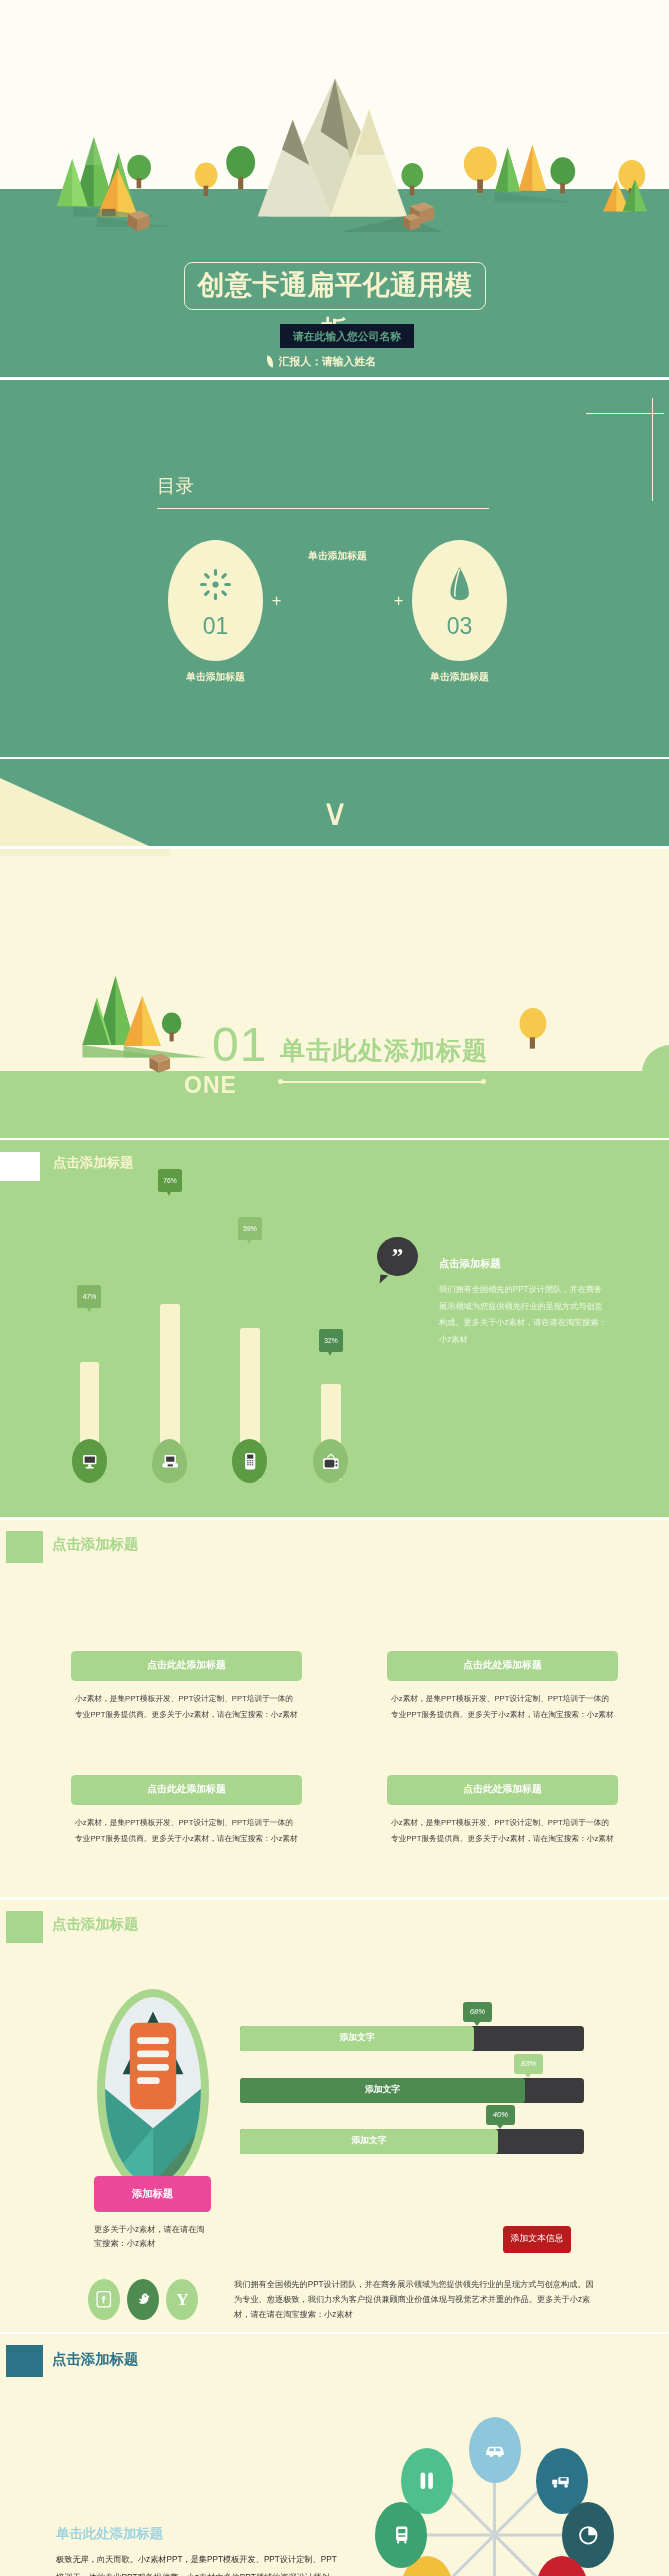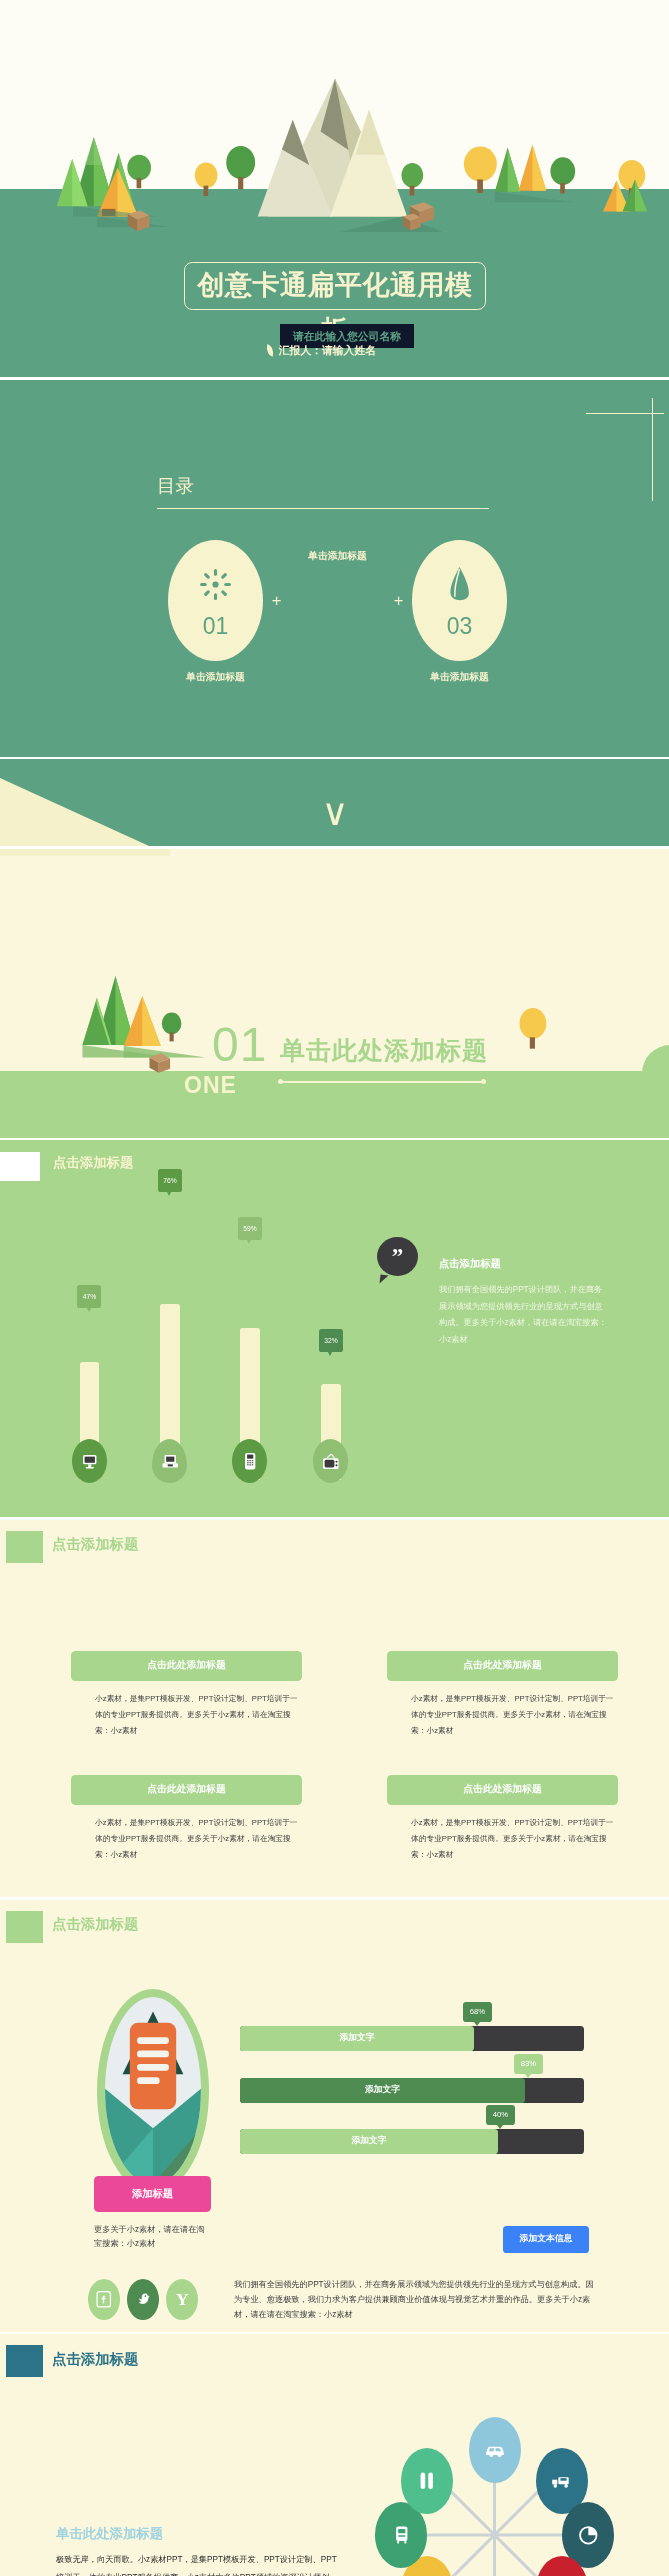--- a/index.html
+++ b/index.html
@@ -39,21 +39,21 @@
   .subtitle-box {
     position:absolute; left: 280px; top: 324px;
     width: 134px; height: 24px;
     background:#0f172a;
   }
   .subtitle-box span {
     display:block; text-align:center; line-height:24px;
     font-size:10.8px; color:#5da183; font-weight:bold;
   }
   .presenter {
-    position:absolute; left:0; top:344px; width:642px; text-align:center;
+    position:absolute; left:0; top:355px; width:642px; text-align:center;
     font-size:10.8px; color:#f7f3cd; font-weight:bold;
   }
   .leaf-glyph {
     display:inline-block; width:8.2px; height:11.3px;
     background:#f7f3cd; border-radius: 0 100% 0 100%;
     transform: rotate(12deg); vertical-align:-2.1px; margin-right:4.6px;
   }
 
   
   .s2 { background:#5da183; }
@@ -134,21 +134,21 @@
   
   .s6 { background:#fbf7dd; }
   .s6 .sqtab { position:absolute; left:6.2px; top:11.3px; width:37px; height:32px; background:#a8d68c; }
   .s6 .head { position:absolute; left:52px; top:15.5px; font-size:14.4px; font-weight:bold; color:#a8d68c; }
   .pbox { position:absolute; width:231px; }
   .pbox .cap {
     height:30px; background:#a8d68c; border-radius:4.6px;
     display:flex; align-items:center; justify-content:center;
     font-size:9.8px; font-weight:bold; color:#ffffff;
   }
-  .pbox .txt { margin-top:10.3px; font-size:7.7px; line-height:2.05; color:#3d3d3d; padding:0 4.1px;margin-left:20px; }
+  .pbox .txt { margin-top:10.3px; font-size:7.7px; line-height:2.05; color:#3d3d3d; padding:0 4.1px; }
 
   
   .s7 { background:#fbf7dd; }
   .s7 .sqtab { position:absolute; left:6.2px; top:11.3px; width:37px; height:32px; background:#a8d68c; }
   .s7 .head { position:absolute; left:52px; top:15.5px; font-size:14.4px; font-weight:bold; color:#a8d68c; }
   .env-oval {
     position:absolute; left:97px; top:89px; width:112px; height:204px;
     border-radius:50%; background:#a8d68c;
     display:flex; align-items:center; justify-content:center;
   }
@@ -163,28 +163,28 @@
   }
   .env-note { position:absolute; left:94px; top:323px; width:118px; font-size:8.2px; line-height:1.7; color:#3d3d3d; }
   .social { position:absolute; left:88px; top:379px; display:flex; gap:7.2px; }
   .social .sc { width:32px; height:41px; border-radius:50%; display:flex; align-items:center; justify-content:center; color:#ffffff; font-size:17.5px; font-weight:bold; font-family:"Liberation Serif",serif;}
   .hrow { position:absolute; left:240px; height:25px; width:344px; }
   .hrow .track { position:absolute; left:0; top:0; width:344px; height:25px; background:#3b3b3d; border-radius:3.6px; }
   .hrow .fill { position:absolute; left:0; top:0; height:25px; border-radius:3.6px;
       display:flex; align-items:center; justify-content:center; color:#ffffff; font-size:8.8px; font-weight:bold; }
   .hrow .pct {
     position:absolute; top:-24px; width:29px; height:20.6px; border-radius:3.1px;
-    color:#ffffff; font-size:7.7px; display:flex; align-items:center; justify-content:center;
+    color:#ffffff; font-size:7.7px; display:flex; align-items:center; justify-content:center;font-style:italic;
   }
   .hrow .pct::after { content:""; position:absolute; left:11.3px; bottom:-4.1px; width:0; height:0;
      border-left:3.1px solid transparent; border-right:3.1px solid transparent; }
   .dark-btn {
-    position:absolute; left:503px; top:326px; width:86px; height:27px; background:#3b82f6;
+    position:absolute; left:503px; top:326px; width:68px; height:27px; background:#b91c1c;
     border-radius:3.6px; display:flex; align-items:center; justify-content:center;
-    color:#ffffff; font-size:8.8px; font-weight:bold;
+    color:#ffffff; font-size:8.8px; font-weight:normal;
   }
   .s7 .footer-para { position:absolute; left:234px; top:377px; width:361px; font-size:8.2px; line-height:1.85; color:#3d3d3d; }
 
   
   .s8 { background:#fbf7dd; }
   .s8 .sqtab { position:absolute; left:6.2px; top:11.3px; width:37px; height:32px; background:#2d7388; }
   .s8 .head { position:absolute; left:52px; top:15.5px; font-size:14.4px; font-weight:bold; color:#2d7388; }
   .s8 .ltitle { position:absolute; left:56px; top:191px; font-size:13.4px; font-weight:bold; color:#9fd3e0; }
   .s8 .lbody { position:absolute; left:56px; top:217px; width:281px; font-size:8.2px; line-height:2.15; color:#2c2c2c; }
   .wheel { position:absolute; left:361px; top:57px; width:268px; height:289px; }

